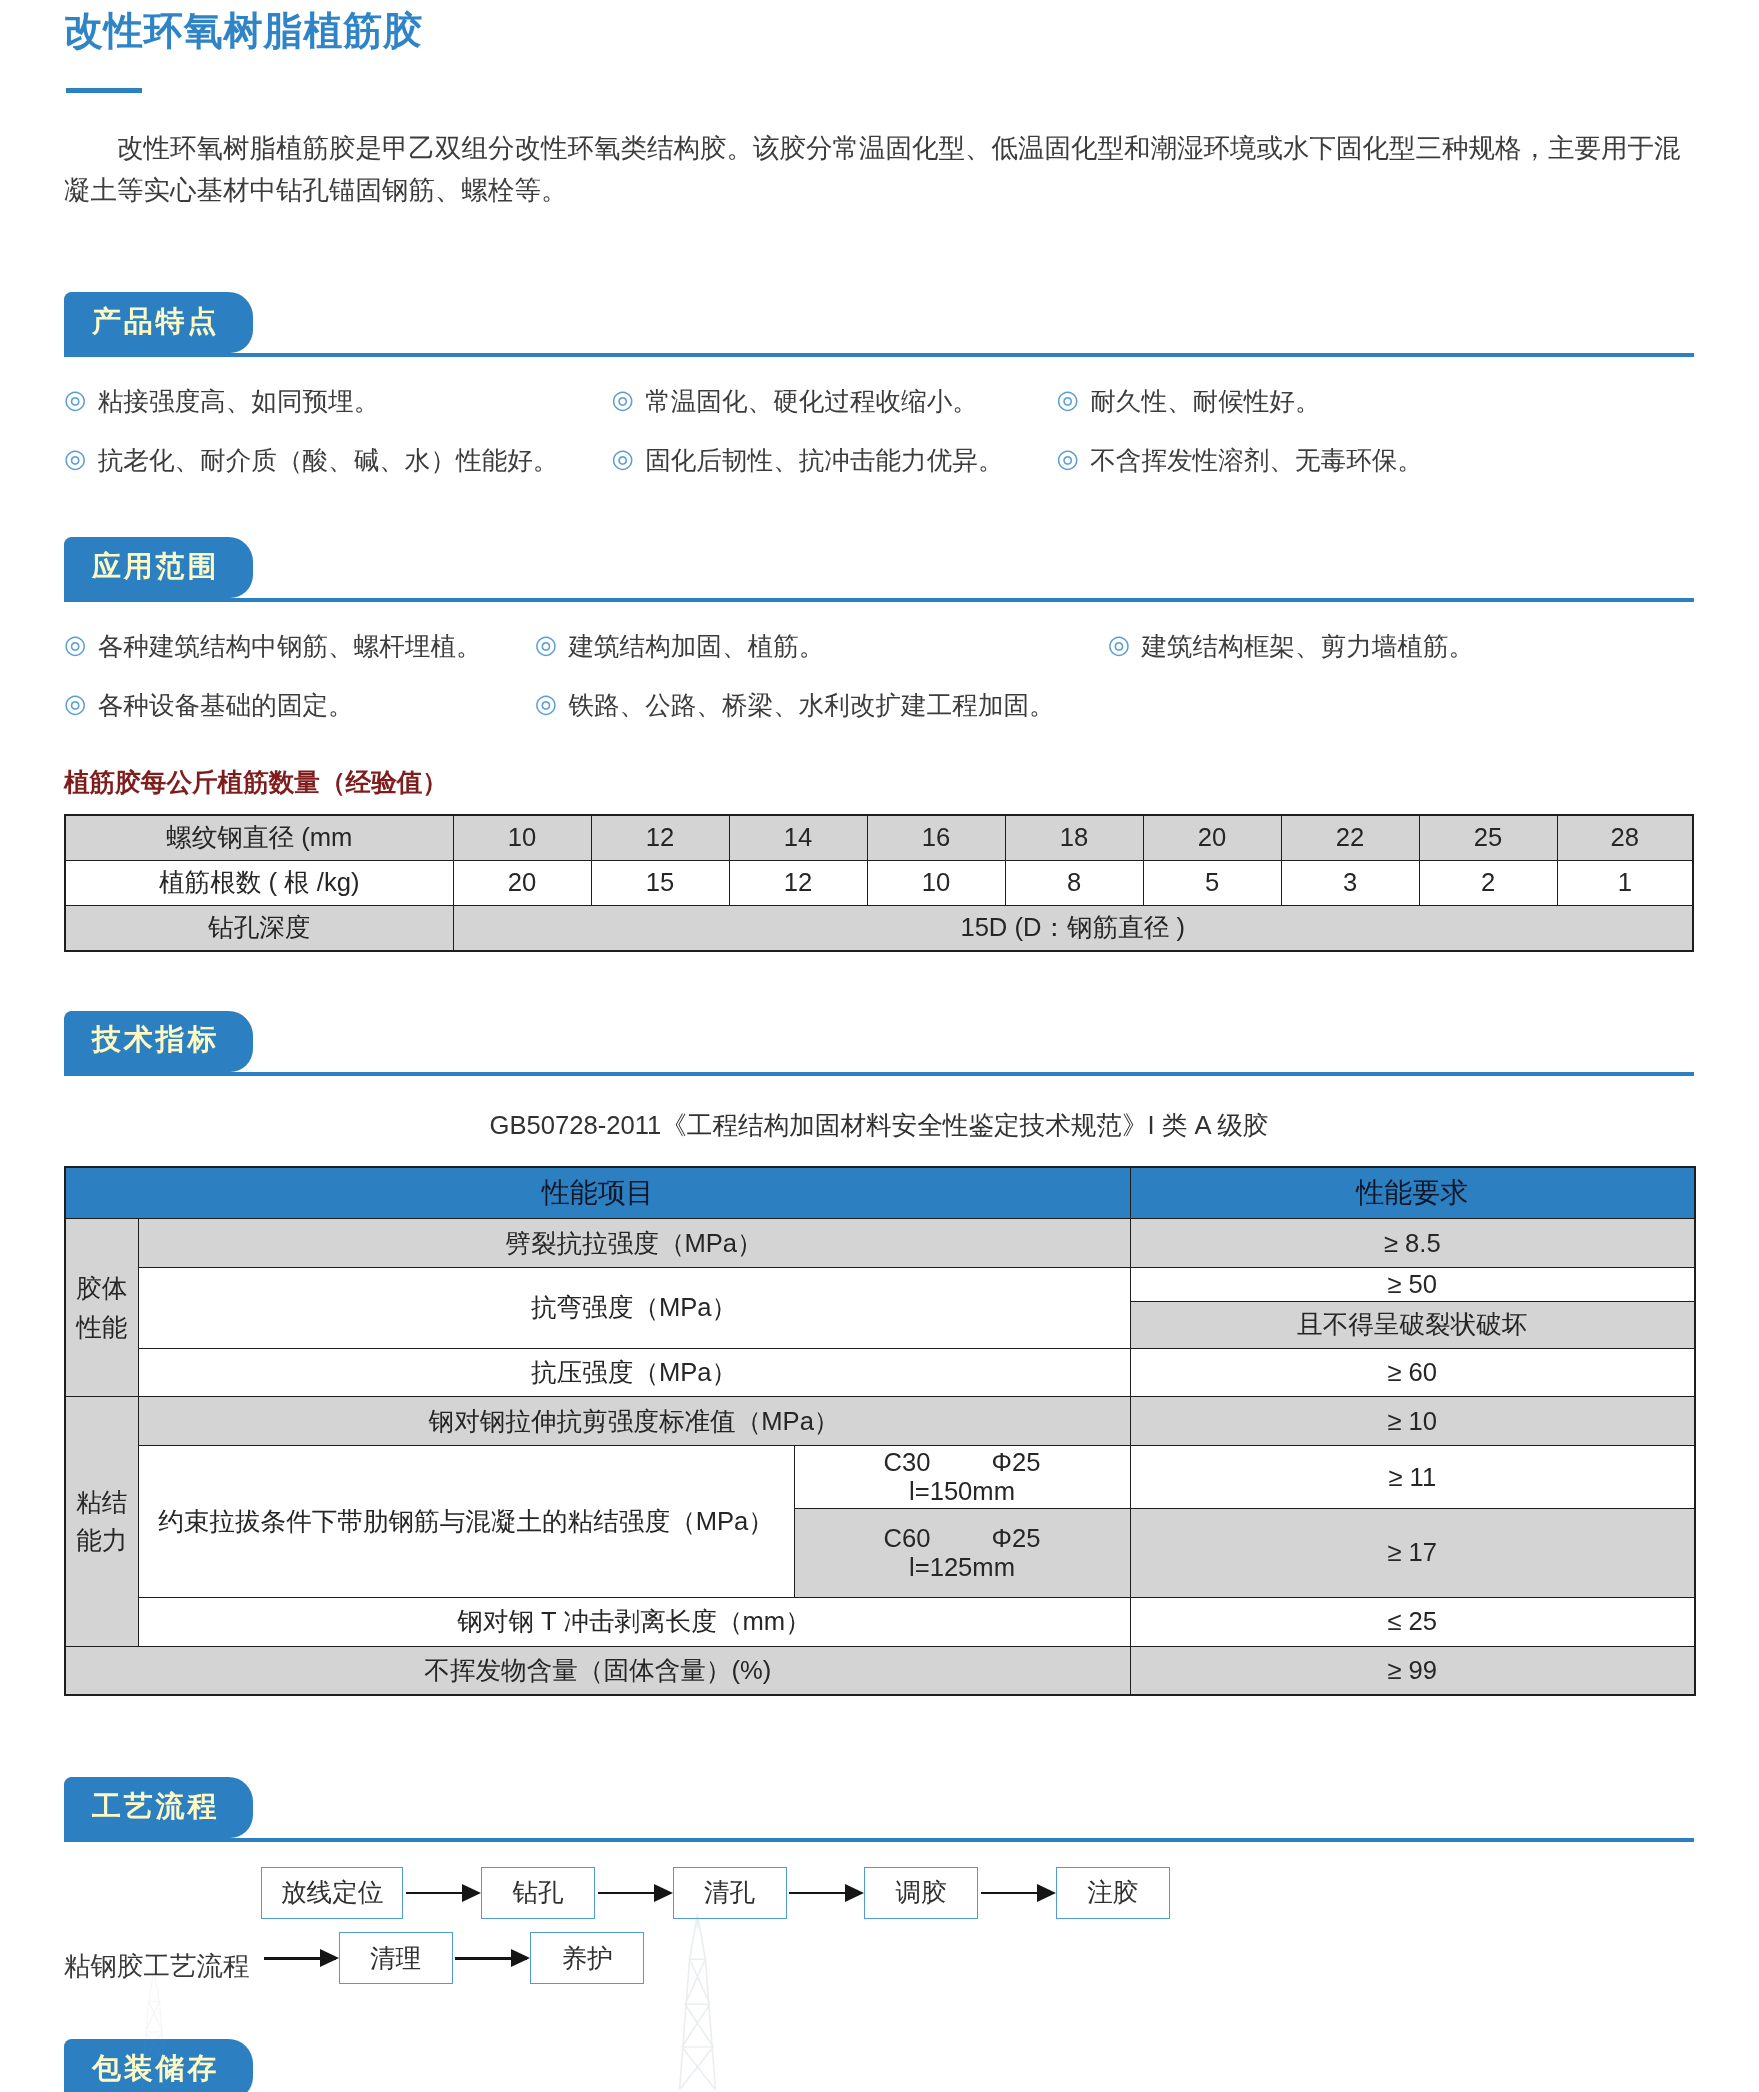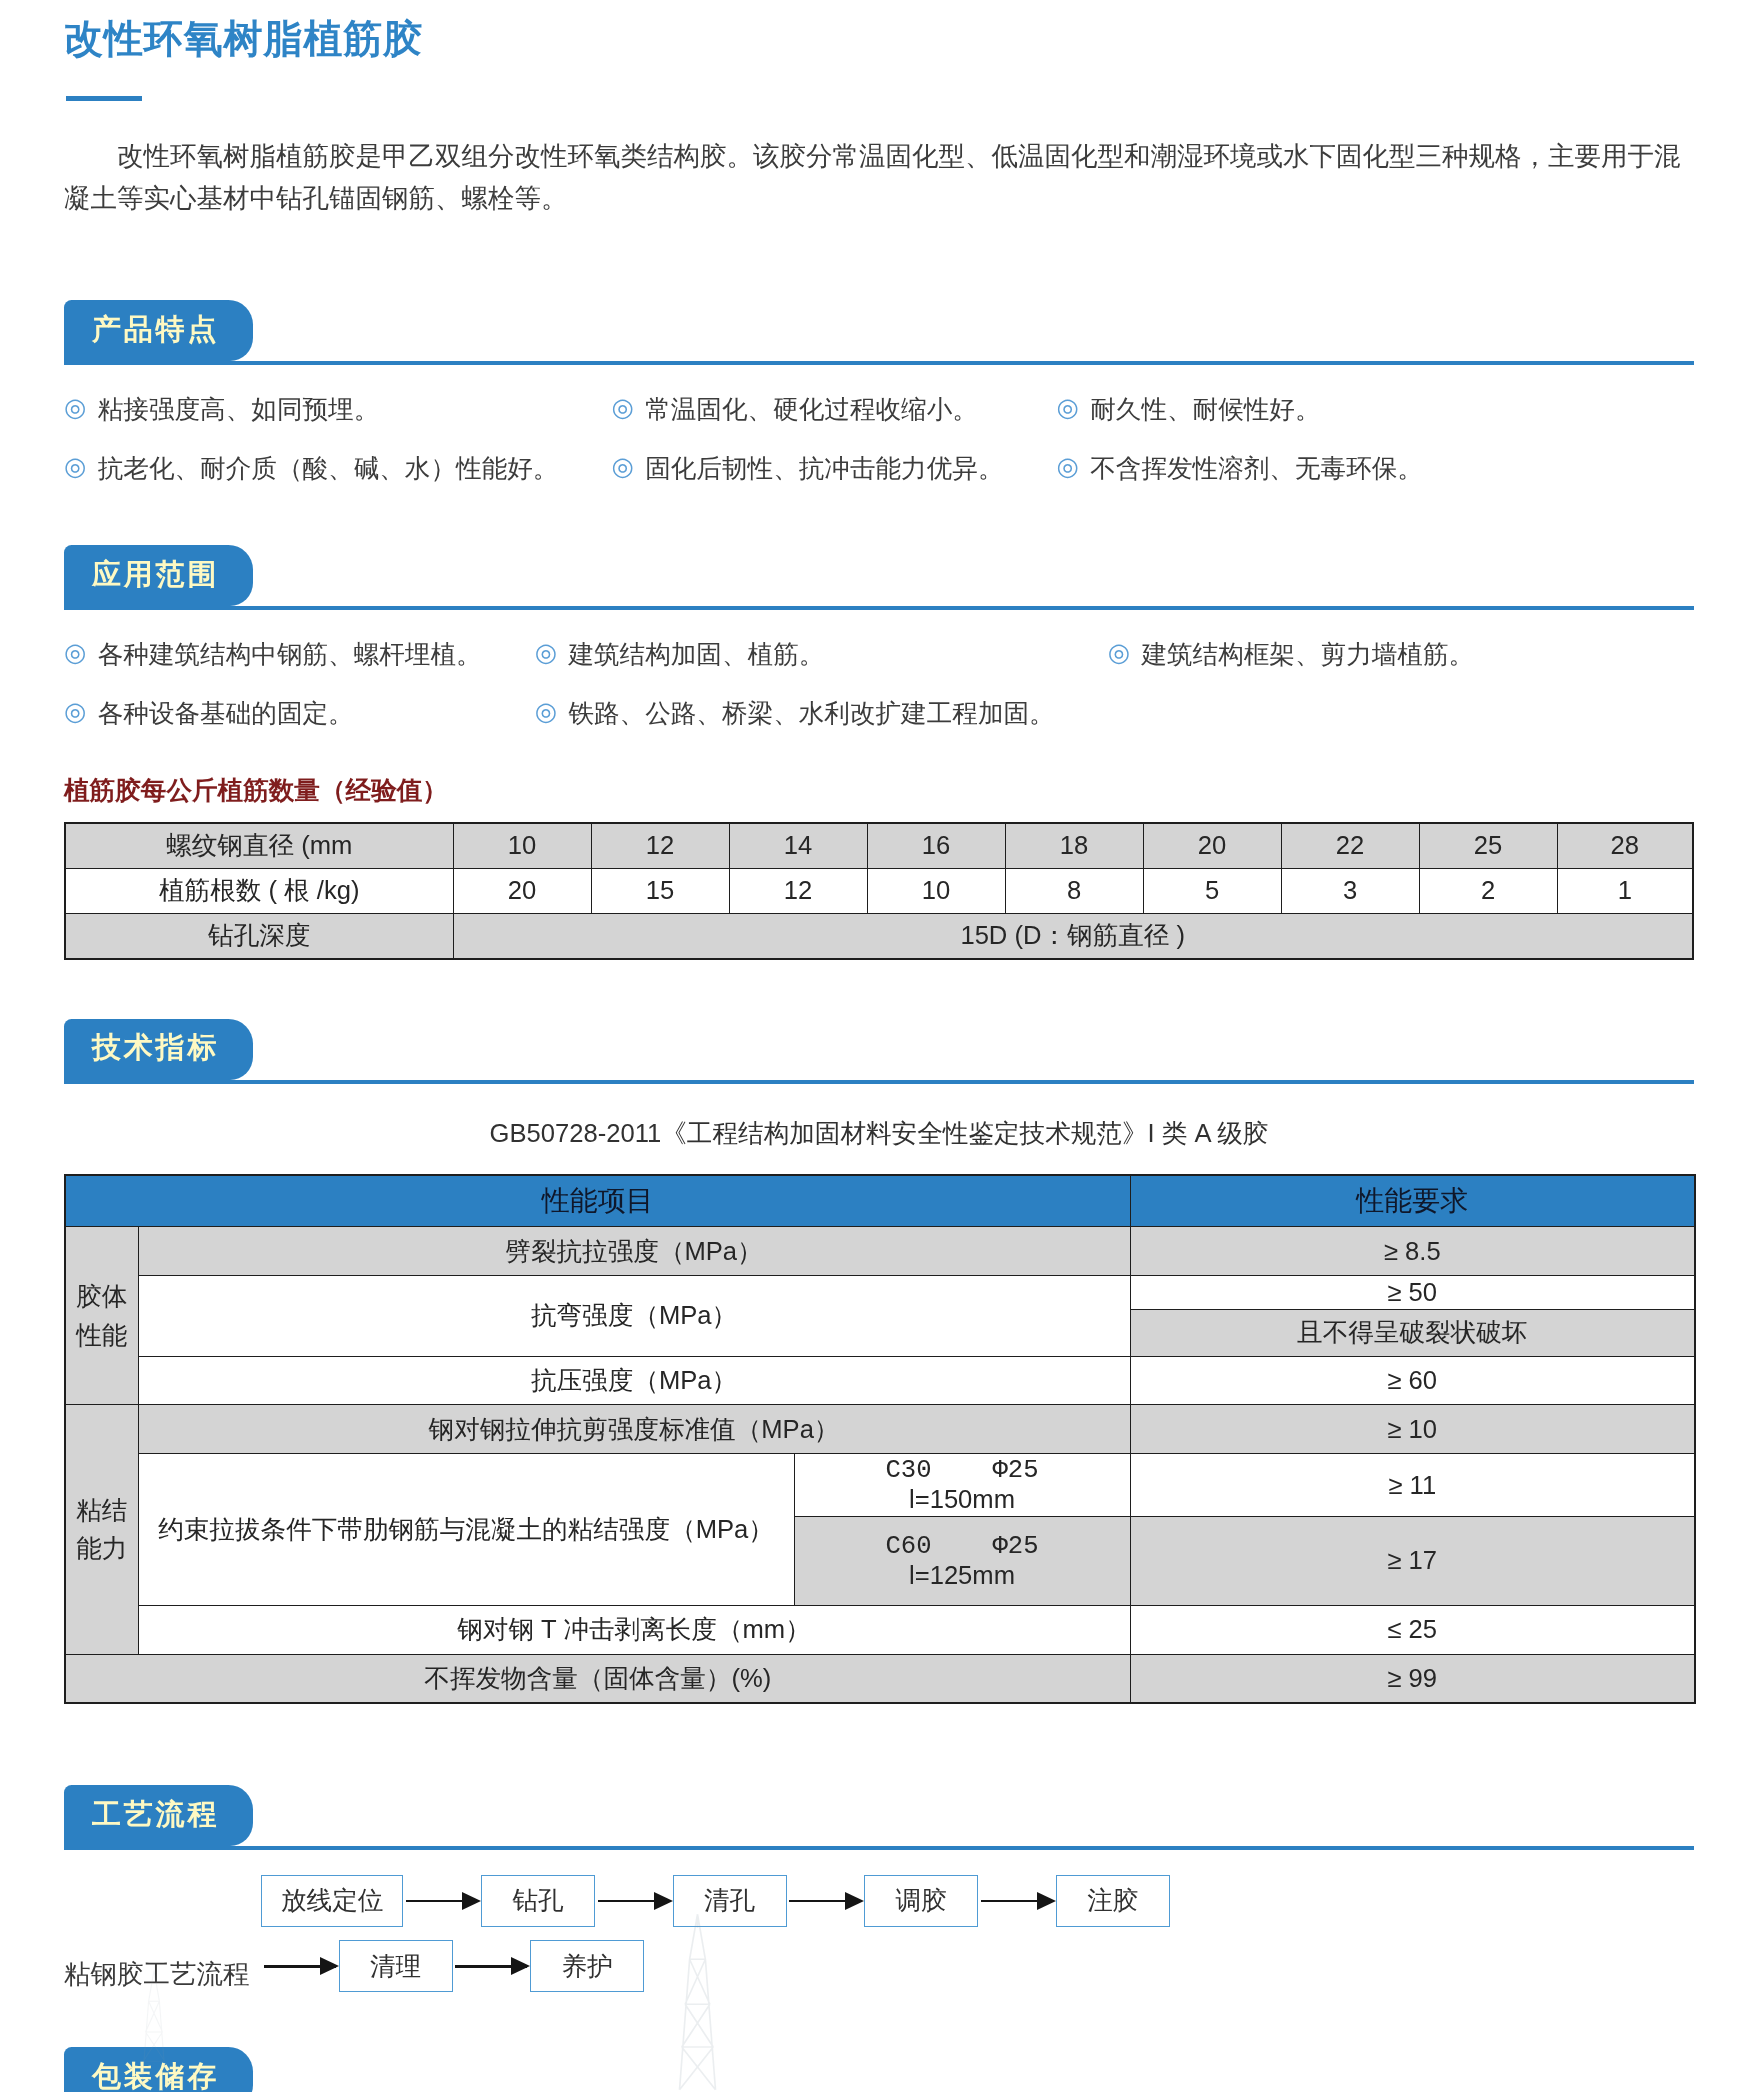--- a/index.html
+++ b/index.html
@@ -3,21 +3,21 @@
 <meta charset="utf-8">
 <style>
   html,body { margin:0; padding:0; background:#ffffff; }
   .page {
     position:relative; width:1759px; height:2092px; overflow:hidden;
     background:#ffffff; font-family:"Liberation Sans","DejaVu Sans",sans-serif;
     color:#3a3a3a;
   }
   
   .title {
-    margin:0; padding:12px 0 0 64px;
+    margin:0; padding:4px 0 0 64px;
     font-size:39px; font-weight:bold; color:#2e84c6; letter-spacing:0.9px;
   }
   .title-underline {
     width:76px; height:4.7px; background:#2c80c2; margin:30px 0 0 66px;
   }
   .intro {
     margin:34px 65px 0 64px; font-size:26.5px; line-height:1.6;
     text-indent:2em; color:#3c3c3c;
   }
   
@@ -60,21 +60,21 @@
   }
   .tbl2 {
     margin:23px 0 0 64px; width:1630px; font-size:25.6px; color:#262626;
     border:2.8px solid #1e1e1e;
   }
   .tbl2 td { border:1.9px solid #1e1e1e; text-align:center; padding:1.9px 7.6px; overflow:hidden; word-break:break-all; }
   .tbl2 .hd { background:#2c80c2; color:#0f172a; height:47px; font-size:28px; }
   .tbl2 .g  { background:#d4d4d4; }
   .h46 { height:44px; } .h44 { height:42px; } .h89 { height:84px; }
   .grp { line-height:1.5; padding:1.9px 3.8px !important; }
-  .cond { display:flex; justify-content:center; gap:61px;font-family:Liberation Mono, monospace; }
+  .cond { display:flex; justify-content:center; gap:61px; }
   
   .flow { display:flex; align-items:flex-end; margin:24.6px 65px 0 64px; }
   .flow-label { flex:0 0 197px; font-size:26.5px; color:#3a3a3a; padding-top:9.5px; white-space:nowrap; }
   .frow { display:flex; align-items:center; }
   .frow + .frow { margin-top:13.2px; }
   .fbox {
     border:1.9px solid #4f9bd4; background:#ffffff; min-width:74px;
     padding:7.6px 19px; text-align:center; font-size:25.6px; color:#303030; white-space:nowrap;
   }
   .farrow { position:relative; width:72px; height:2.8px; background:#151515; margin:0 2.8px; flex:0 0 auto; }

